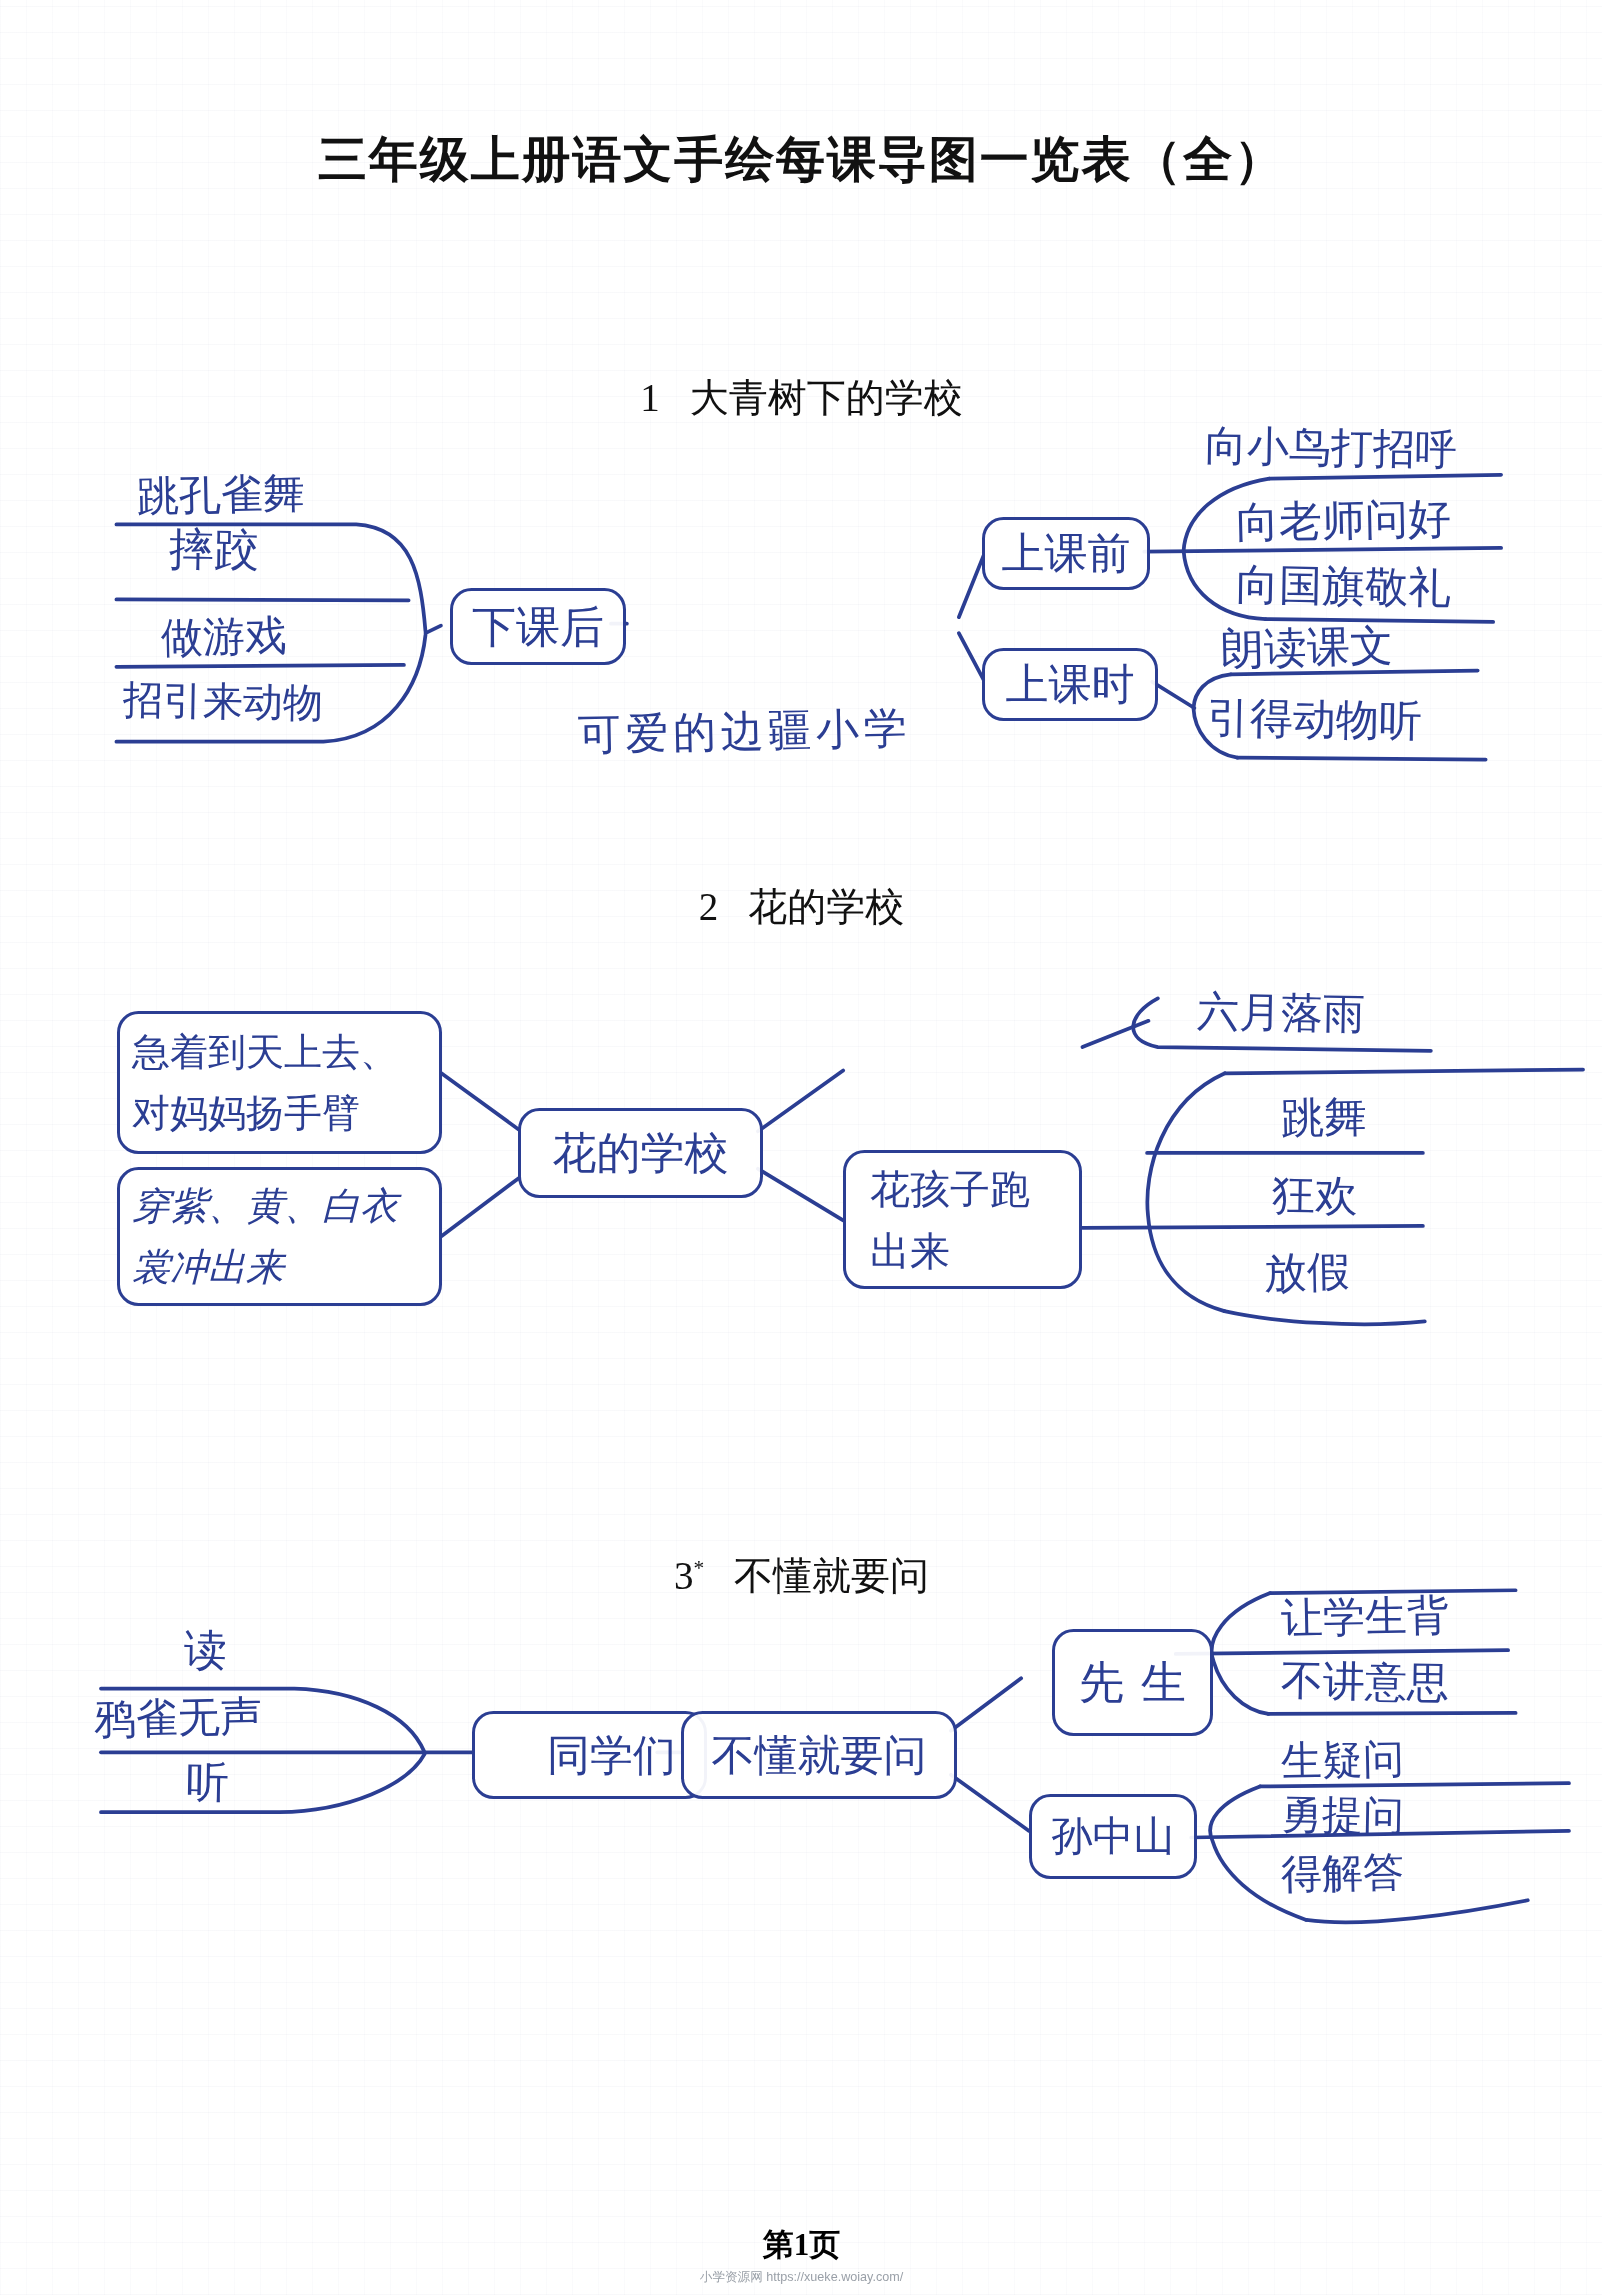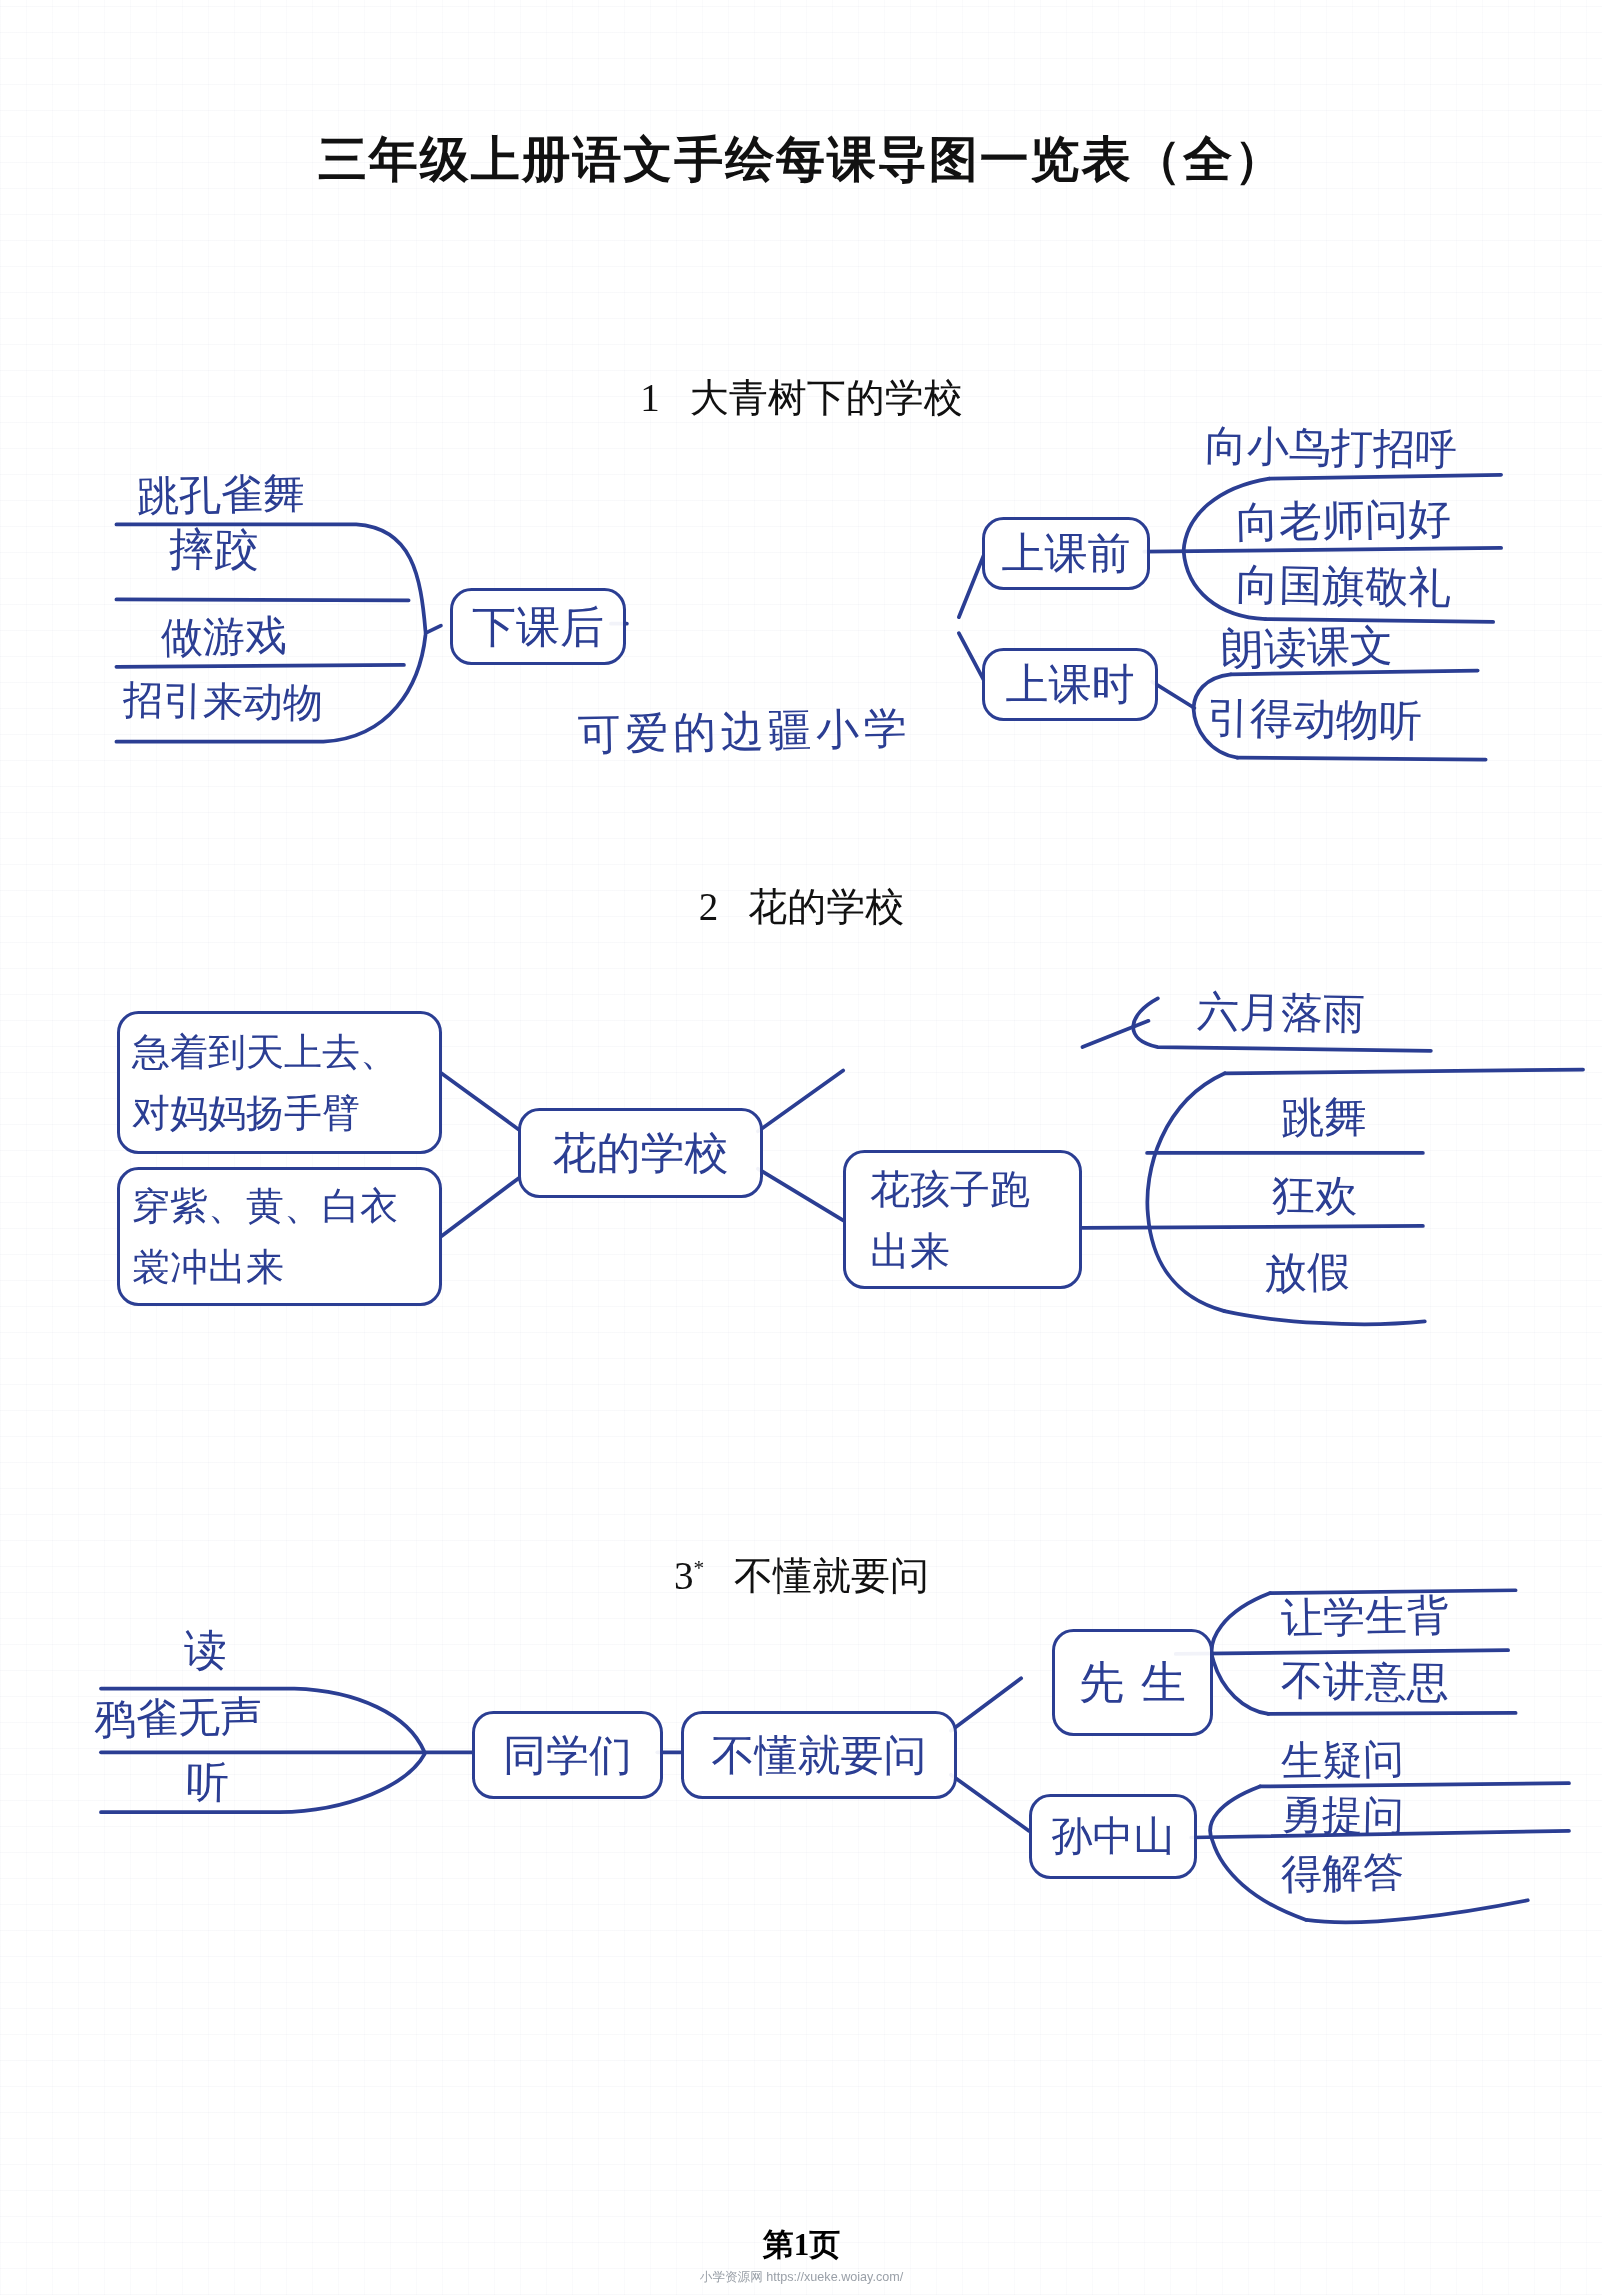--- a/index.html
+++ b/index.html
@@ -140,41 +140,41 @@
   <div class="box" style="left:982px; top:648px; width:170px; height:67px; font-size:43px;">上课时</div>
   <div class="hand tilt-a" style="left:1221px; top:626px; font-size:43px;">朗读课文</div>
   <div class="hand tilt-b" style="left:1207px; top:698px; font-size:43px;">引得动物听</div>
 
   <div class="heading" style="top:880px;">
     <span><span>2</span><sup></sup></span>
     <span>花的学校</span>
   </div>
 
   <div class="box" style="left:117px; top:1011px; width:325px; height:143px; font-size:38px; justify-content:flex-start; text-align:left; padding:16px 12px; box-sizing:border-box; line-height:1.6;">急着到天上去、对妈妈扬手臂</div>
-  <div class="box" style="left:117px; top:1167px; width:325px; height:139px; font-size:38px; justify-content:flex-start; text-align:left; padding:0 12px; box-sizing:border-box; line-height:1.6;">穿紫、黄、白衣裳冲出来</div>
+  <div class="box" style="left:117px; top:1167px; width:325px; height:139px; font-size:38px; justify-content:flex-start; text-align:left; padding:0 12px; box-sizing:border-box; line-height:1.6;font-style:italic;">穿紫、黄、白衣裳冲出来</div>
 
   <div class="box" style="left:518px; top:1108px; width:239px; height:84px; font-size:44px;">花的学校</div>
 
   <div class="hand tilt-b" style="left:1197px; top:992px; font-size:42px;">六月落雨</div>
 
   <div class="box" style="left:843px; top:1150px; width:239px; height:139px; font-size:40px; justify-content:flex-start; text-align:left; padding:0 24px; box-sizing:border-box; line-height:1.55;">花孩子跑出来</div>
   <div class="hand tilt-a" style="left:1281px; top:1096px; font-size:43px;">跳舞</div>
   <div class="hand tilt-b" style="left:1272px; top:1174px; font-size:43px;">狂欢</div>
   <div class="hand tilt-a" style="left:1264px; top:1251px; font-size:43px;">放假</div>
 
   <div class="heading" style="top:1549px;">
     <span><span>3</span><sup>*</sup></span>
     <span>不懂就要问</span>
   </div>
 
   <div class="hand tilt-b" style="left:184px; top:1629px; font-size:43px;">读</div>
   <div class="hand tilt-a" style="left:94px; top:1697px; font-size:42px;">鸦雀无声</div>
   <div class="hand tilt-b" style="left:186px; top:1761px; font-size:43px;">听</div>
 
-  <div class="box" style="left:472px; top:1711px; width:185px; height:82px; font-size:43px;">同学们</div>
+  <div class="box" style="left:472px; top:1711px; width:185px; height:82px; font-size:43px;padding-left:44px;">同学们</div>
   <div class="box" style="left:681px; top:1711px; width:270px; height:82px; font-size:43px;">不懂就要问</div>
 
   <div class="box label-spaced" style="left:1021px; top:1629px; width:155px; height:101px; font-size:45px;">先生</div>
   <div class="hand tilt-a" style="left:1281px; top:1596px; font-size:42px;">让学生背</div>
   <div class="hand tilt-b" style="left:1281px; top:1661px; font-size:42px;">不讲意思</div>
 
   <div class="box" style="left:1029px; top:1794px; width:162px; height:79px; font-size:41px;">孙中山</div>
   <div class="hand tilt-a" style="left:1281px; top:1740px; font-size:41px;">生疑问</div>
   <div class="hand tilt-b" style="left:1281px; top:1795px; font-size:41px;">勇提问</div>
   <div class="hand tilt-a" style="left:1281px; top:1853px; font-size:41px;">得解答</div>

